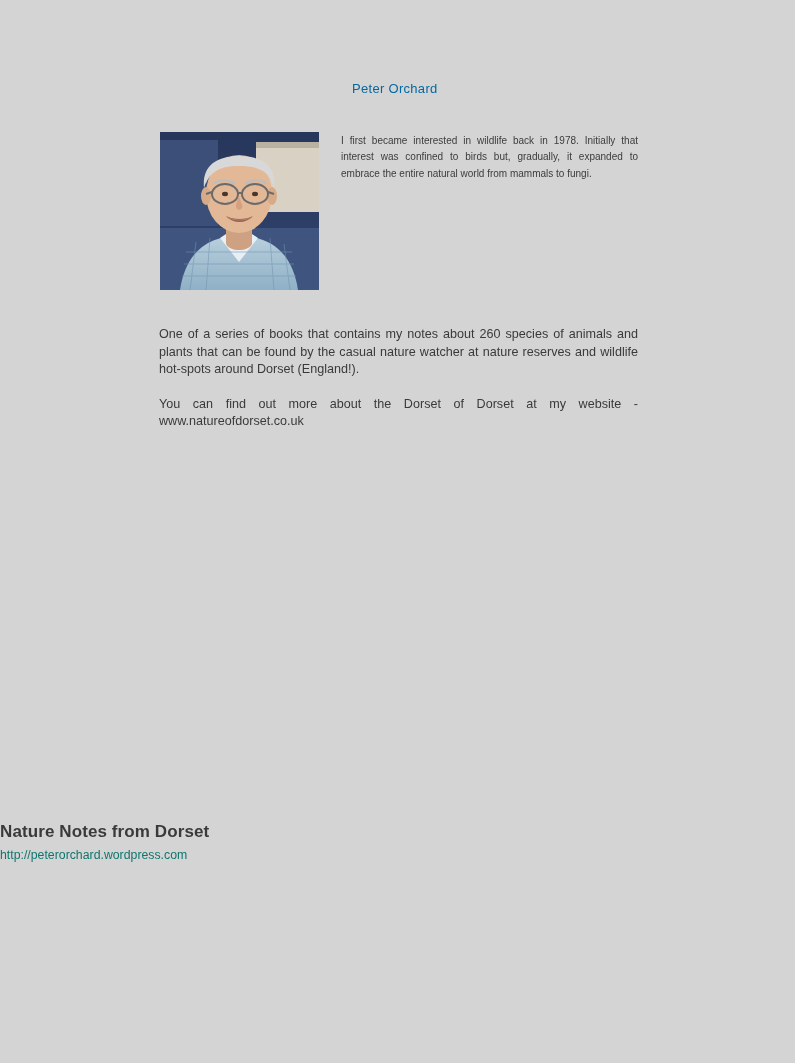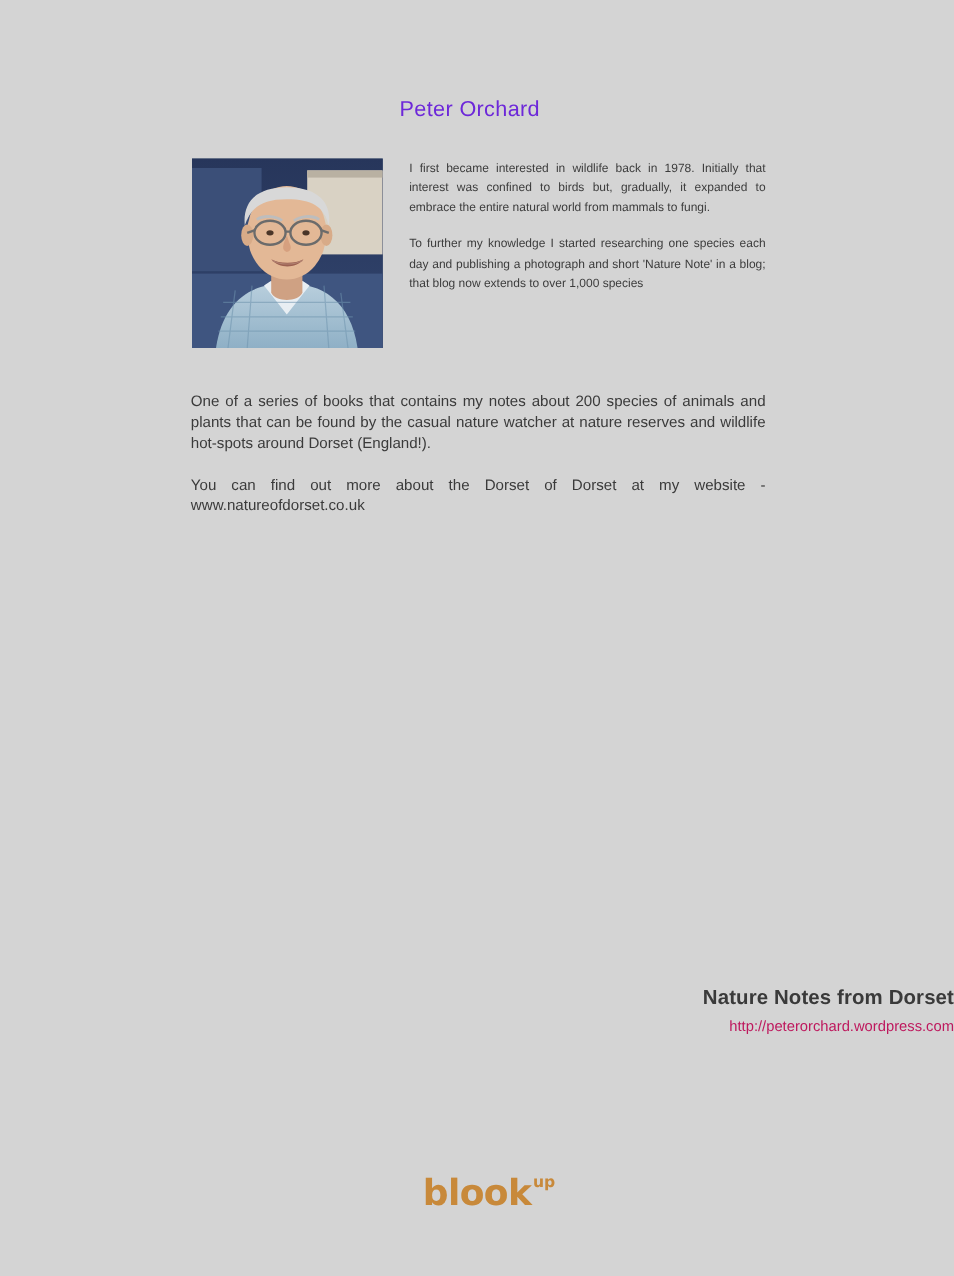--- a/index.html
+++ b/index.html
@@ -17,24 +17,24 @@
   }
   .page {
     position: absolute;
     left: 0;
     top: 0;
     width: 795px;
     height: 1063px;
   }
   .author-name {
     position: absolute;
-    left: 333px;
+    left: 352px;
     top: 81px;
-    font-size: 18px;
-    color: #6d28d9;
+    font-size: 13px;
+    color: #0369a1;
     letter-spacing: 0.3px;
   }
   .portrait {
     position: absolute;
     left: 160px;
     top: 132px;
     width: 159px;
     height: 158px;
     overflow: hidden;
     background: #2d3f63;
@@ -66,32 +66,32 @@
     font-size: 12.6px;
     line-height: 17.6px;
     text-align: justify;
     color: #3a3a3a;
   }
   .footer-block {
     position: absolute;
     left: 0;
     top: 822px;
     width: 795px;
-    text-align: right;
+    text-align: left;
   }
   .footer-title {
     font-size: 17px;
     font-weight: bold;
     color: #3a3a3a;
     letter-spacing: 0.1px;
   }
   .footer-url {
     margin-top: 6px;
     font-size: 12.3px;
-    color: #be185d;
+    color: #0f766e;
   }
   .logo {
     position: absolute;
     left: 0;
     top: 980px;
     width: 795px;
     text-align: center;
     height: 40px;
   }
   .logo-inner {
@@ -180,33 +180,26 @@
 
       <path d="M79 64 C76 72 74 76 79 78 C83 77 83 74 81 70" fill="#d6a07f"></path>
 
       <path d="M66 84 C73 92 86 92 93 84 C86 88 73 88 66 84 Z" fill="#9c6152"></path>
       <path d="M67 85 C74 89 85 89 92 85" stroke="#b08070" stroke-width="1" fill="none"></path>
     </svg>
   </div>
 
   <div class="intro-col">
     <p>I first became interested in wildlife back in 1978. Initially that interest was confined to birds but, gradually, it expanded to embrace the entire natural world from mammals to fungi.</p>
-    <p>To further my knowledge I started researching one species each day and publishing a photograph and short 'Nature Note' in a blog; that blog now extends to over 1,000 species</p>
   </div>
 
   <div class="body-col">
-    <p>One of a series of books that contains my notes about 200 species of animals and plants that can be found by the casual nature watcher at nature reserves and wildlife hot-spots around Dorset (England!).</p>
+    <p>One of a series of books that contains my notes about 260 species of animals and plants that can be found by the casual nature watcher at nature reserves and wildlife hot-spots around Dorset (England!).</p>
     <p>You can find out more about the Dorset of Dorset at my website - www.natureofdorset.co.uk</p>
   </div>
 
   <div class="footer-block">
     <div class="footer-title">Nature Notes from Dorset</div>
     <div class="footer-url">http://peterorchard.wordpress.com</div>
   </div>
 
-  <div class="logo">
-    <span class="logo-inner">
-      <span class="logo-main">blook</span>
-      <span class="logo-sup">up</span>
-    </span>
-  </div>
 
 </div>
 
 </body></html>

